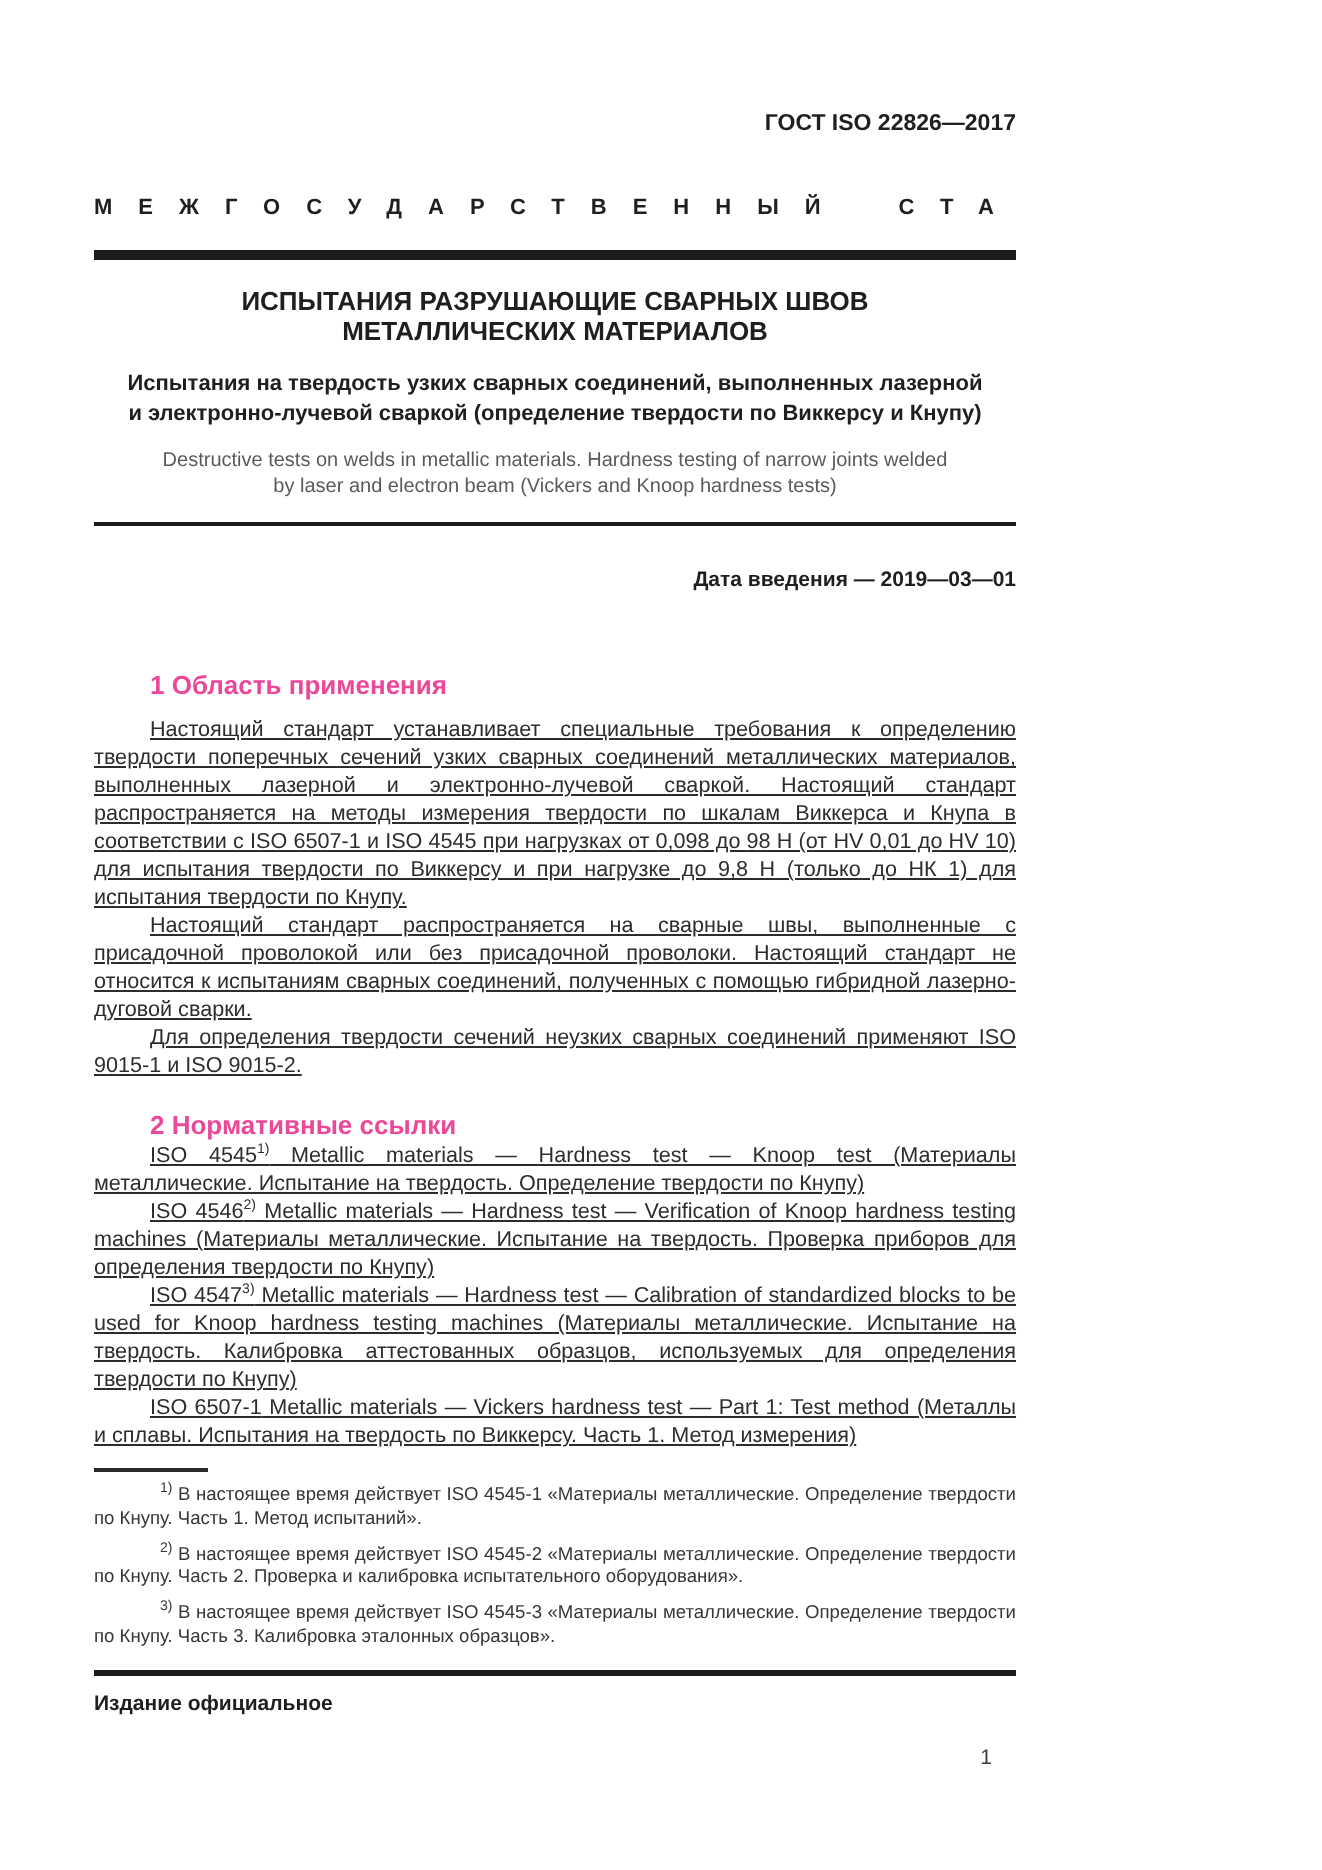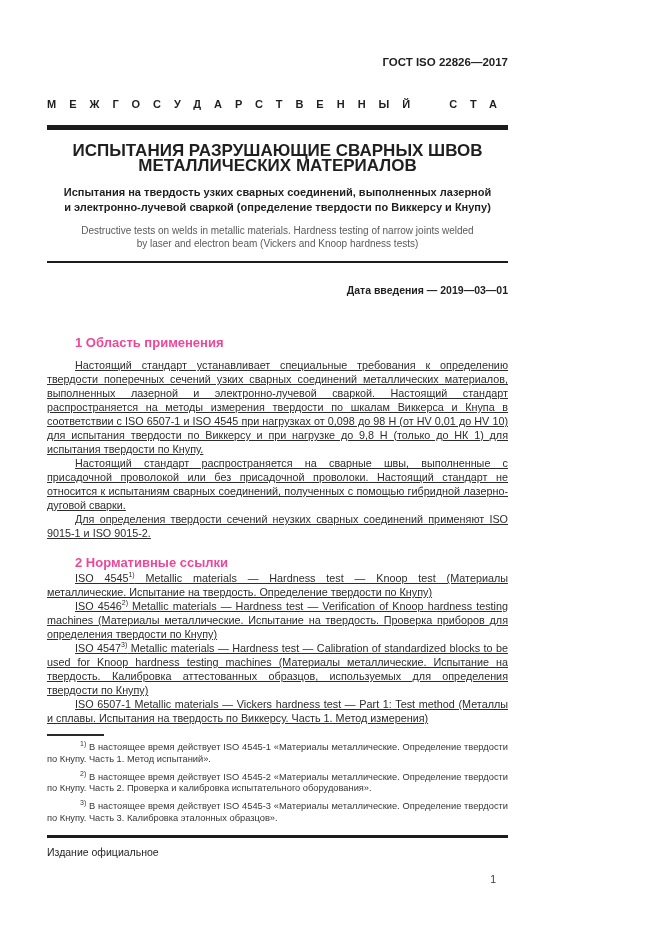--- a/index.html
+++ b/index.html
@@ -39,21 +39,21 @@
   .rule {
     background: #1c1c1c;
     border: none;
   }
   .rule.thick { height: 5px; margin-top: 14px; }
   .rule.thin  { height: 2px; margin-top: 11px; }
   .doc-title {
     margin-top: 13px;
     text-align: center;
     font-weight: bold;
-    font-size: 17px;
+    font-size: 13px;
     line-height: 15px;
     color: #1f1f1f;
   }
   .subtitle-ru {
     margin-top: 12px;
     text-align: center;
     font-weight: bold;
     font-size: 11px;
     line-height: 15px;
     color: #1f1f1f;
@@ -112,21 +112,21 @@
     text-indent: 33px;
     color: #363636;
   }
   .footer-rule {
     height: 3px;
     margin-top: 10px;
     background: #1c1c1c;
   }
   .edition-note {
     margin-top: 8px;
-    font-weight: normal;
+    font-weight: bold;
     font-size: 10.5px;
     line-height: 13px;
     color: #1f1f1f;
   }
   .page-number {
     margin-top: 14px;
     text-align: right;
     padding-right: 12px;
     font-size: 10.5px;
     color: #3a3a3a;

